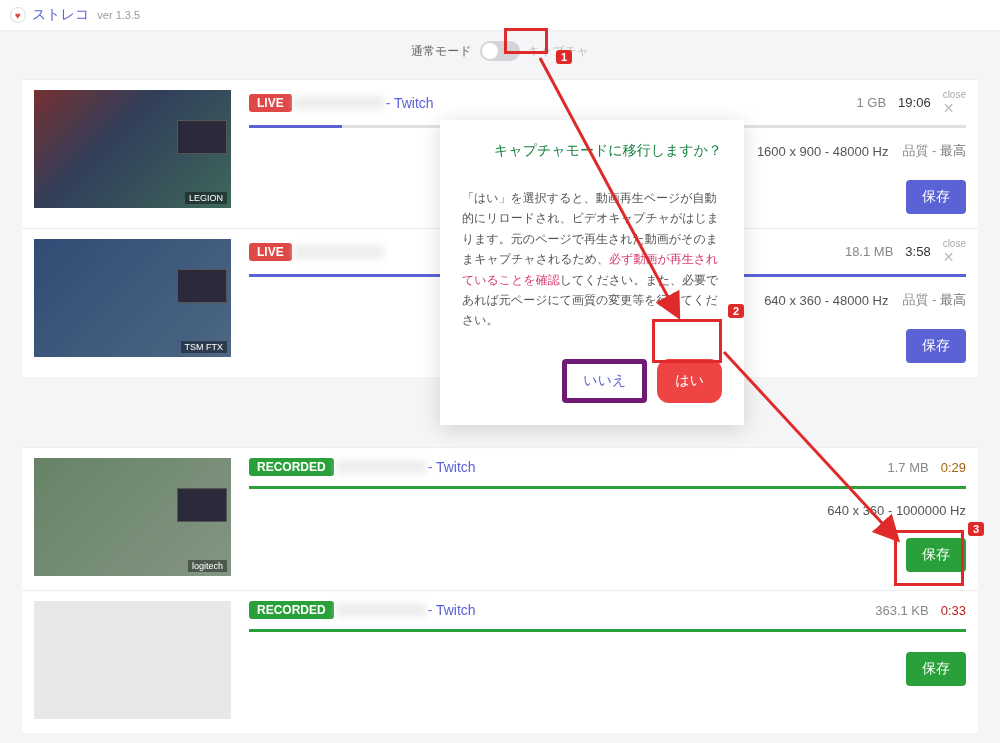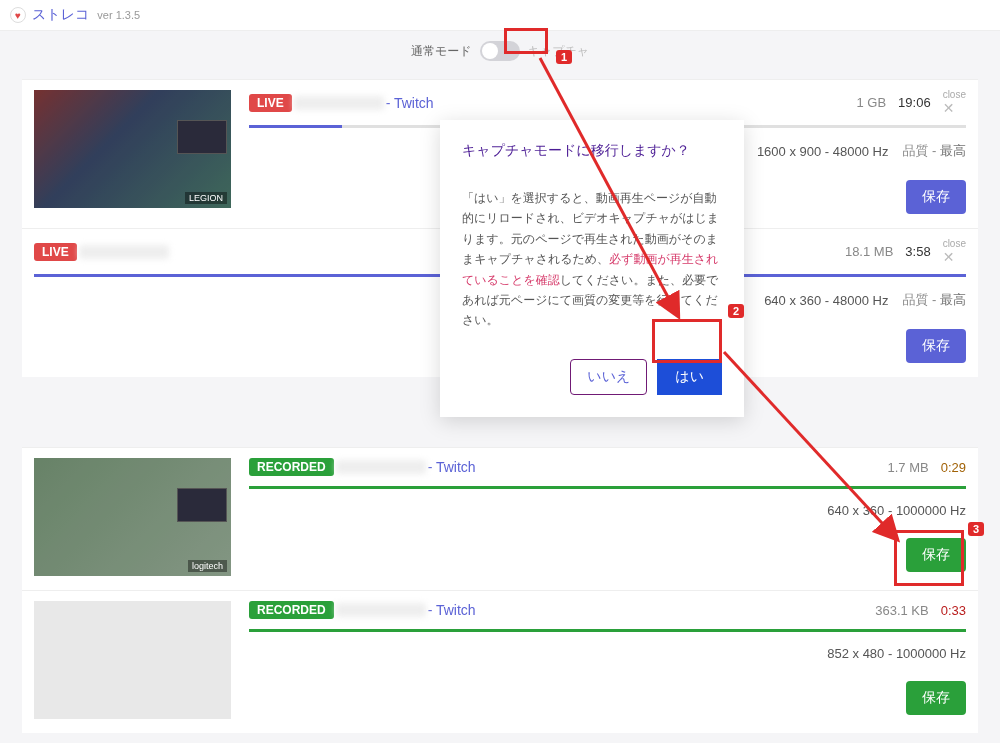--- a/index.html
+++ b/index.html
@@ -107,31 +107,31 @@
 .btn-wrap { display: flex; justify-content: flex-end; margin-top: 10px; }
 .modal {
   position: absolute;
   left: 440px; top: 120px;
   width: 304px;
   background: #fff;
   box-shadow: 0 4px 20px rgba(0,0,0,0.15);
   padding: 22px 22px 22px;
   z-index: 10;
 }
-.modal h3 { font-size: 14px; font-weight: 500; margin-bottom: 28px; color: #4c1d95; }
+.modal h3 { font-size: 14px; font-weight: 500; margin-bottom: 28px; color: #15803d; text-align: right; }
 .modal p { font-size: 12px; color: #555; line-height: 1.7; }
 .modal .warn { color: #d63a6a; }
 .modal-btns { display: flex; justify-content: flex-end; gap: 10px; margin-top: 28px; }
 .btn-no {
-  border: 1px solid #701a75; color: #5b62d6; background: #fff;
+  border: 5px solid #701a75; color: #5b62d6; background: #fff;
   padding: 8px 16px; border-radius: 4px; font-size: 14px; cursor: pointer;
 }
 .btn-yes {
-  background: #1d4ed8; color: #fff; border: none;
-  padding: 8px 18px; border-radius: 0; font-size: 14px; cursor: pointer;
+  background: #ef4444; color: #fff; border: none;
+  padding: 8px 18px; border-radius: 12px; font-size: 14px; cursor: pointer;
 }
 .anno-box { position: absolute; border: 3px solid #e02a2a; z-index: 20; pointer-events: none; }
 .anno-num {
   position: absolute; background: #e02a2a; color: #fff; font-size: 11px;
   font-weight: bold; padding: 1px 5px; border-radius: 3px; z-index: 21;
   pointer-events: none;
 }
 svg.arrow { position: absolute; z-index: 19; pointer-events: none; overflow: visible; }
 </style>
 </head>
@@ -179,20 +179,25 @@
           <span>品質 - </span><span class="link">最高</span>
         </span>
       </div>
       <div class="btn-wrap">
         <button class="save-btn">保存</button>
       </div>
     </div>
   </div>
 
   <div class="card-inner row">
+    <div class="thumb game2">
+      <div class="thumb-overlay"></div>
+        <div class="pip"></div>
+        <div class="tag">TSM FTX</div>
+    </div>
     <div class="content">
       <div class="title-line">
         <span class="badge live">LIVE</span>
         <span class="blur-title"></span>
         <span class="source" style="visibility:hidden"> - Twitch</span>
         <div class="meta-right">
           <span>18.1 MB</span>
           <span style="color:#333">3:58</span>
           <div class="close-col">
             <div>close</div>
@@ -255,23 +260,20 @@
         <span class="blur-title"></span>
         <span class="source"> - Twitch</span>
         <div class="meta-right">
           <span>363.1 KB</span>
           <span style="color:#b91c1c">0:33</span>
         </div>
       </div>
       <div class="progress green">
           <div class="fill"></div>
         </div>
-      <div class="details-line">
-        <span>852 x 480 - 1000000 Hz</span>
-      </div>
       <div class="btn-wrap">
         <button class="save-btn green">保存</button>
       </div>
     </div>
   </div>
 </div>
 
 <div class="modal">
   <h3>キャプチャモードに移行しますか？</h3>
   <p>

